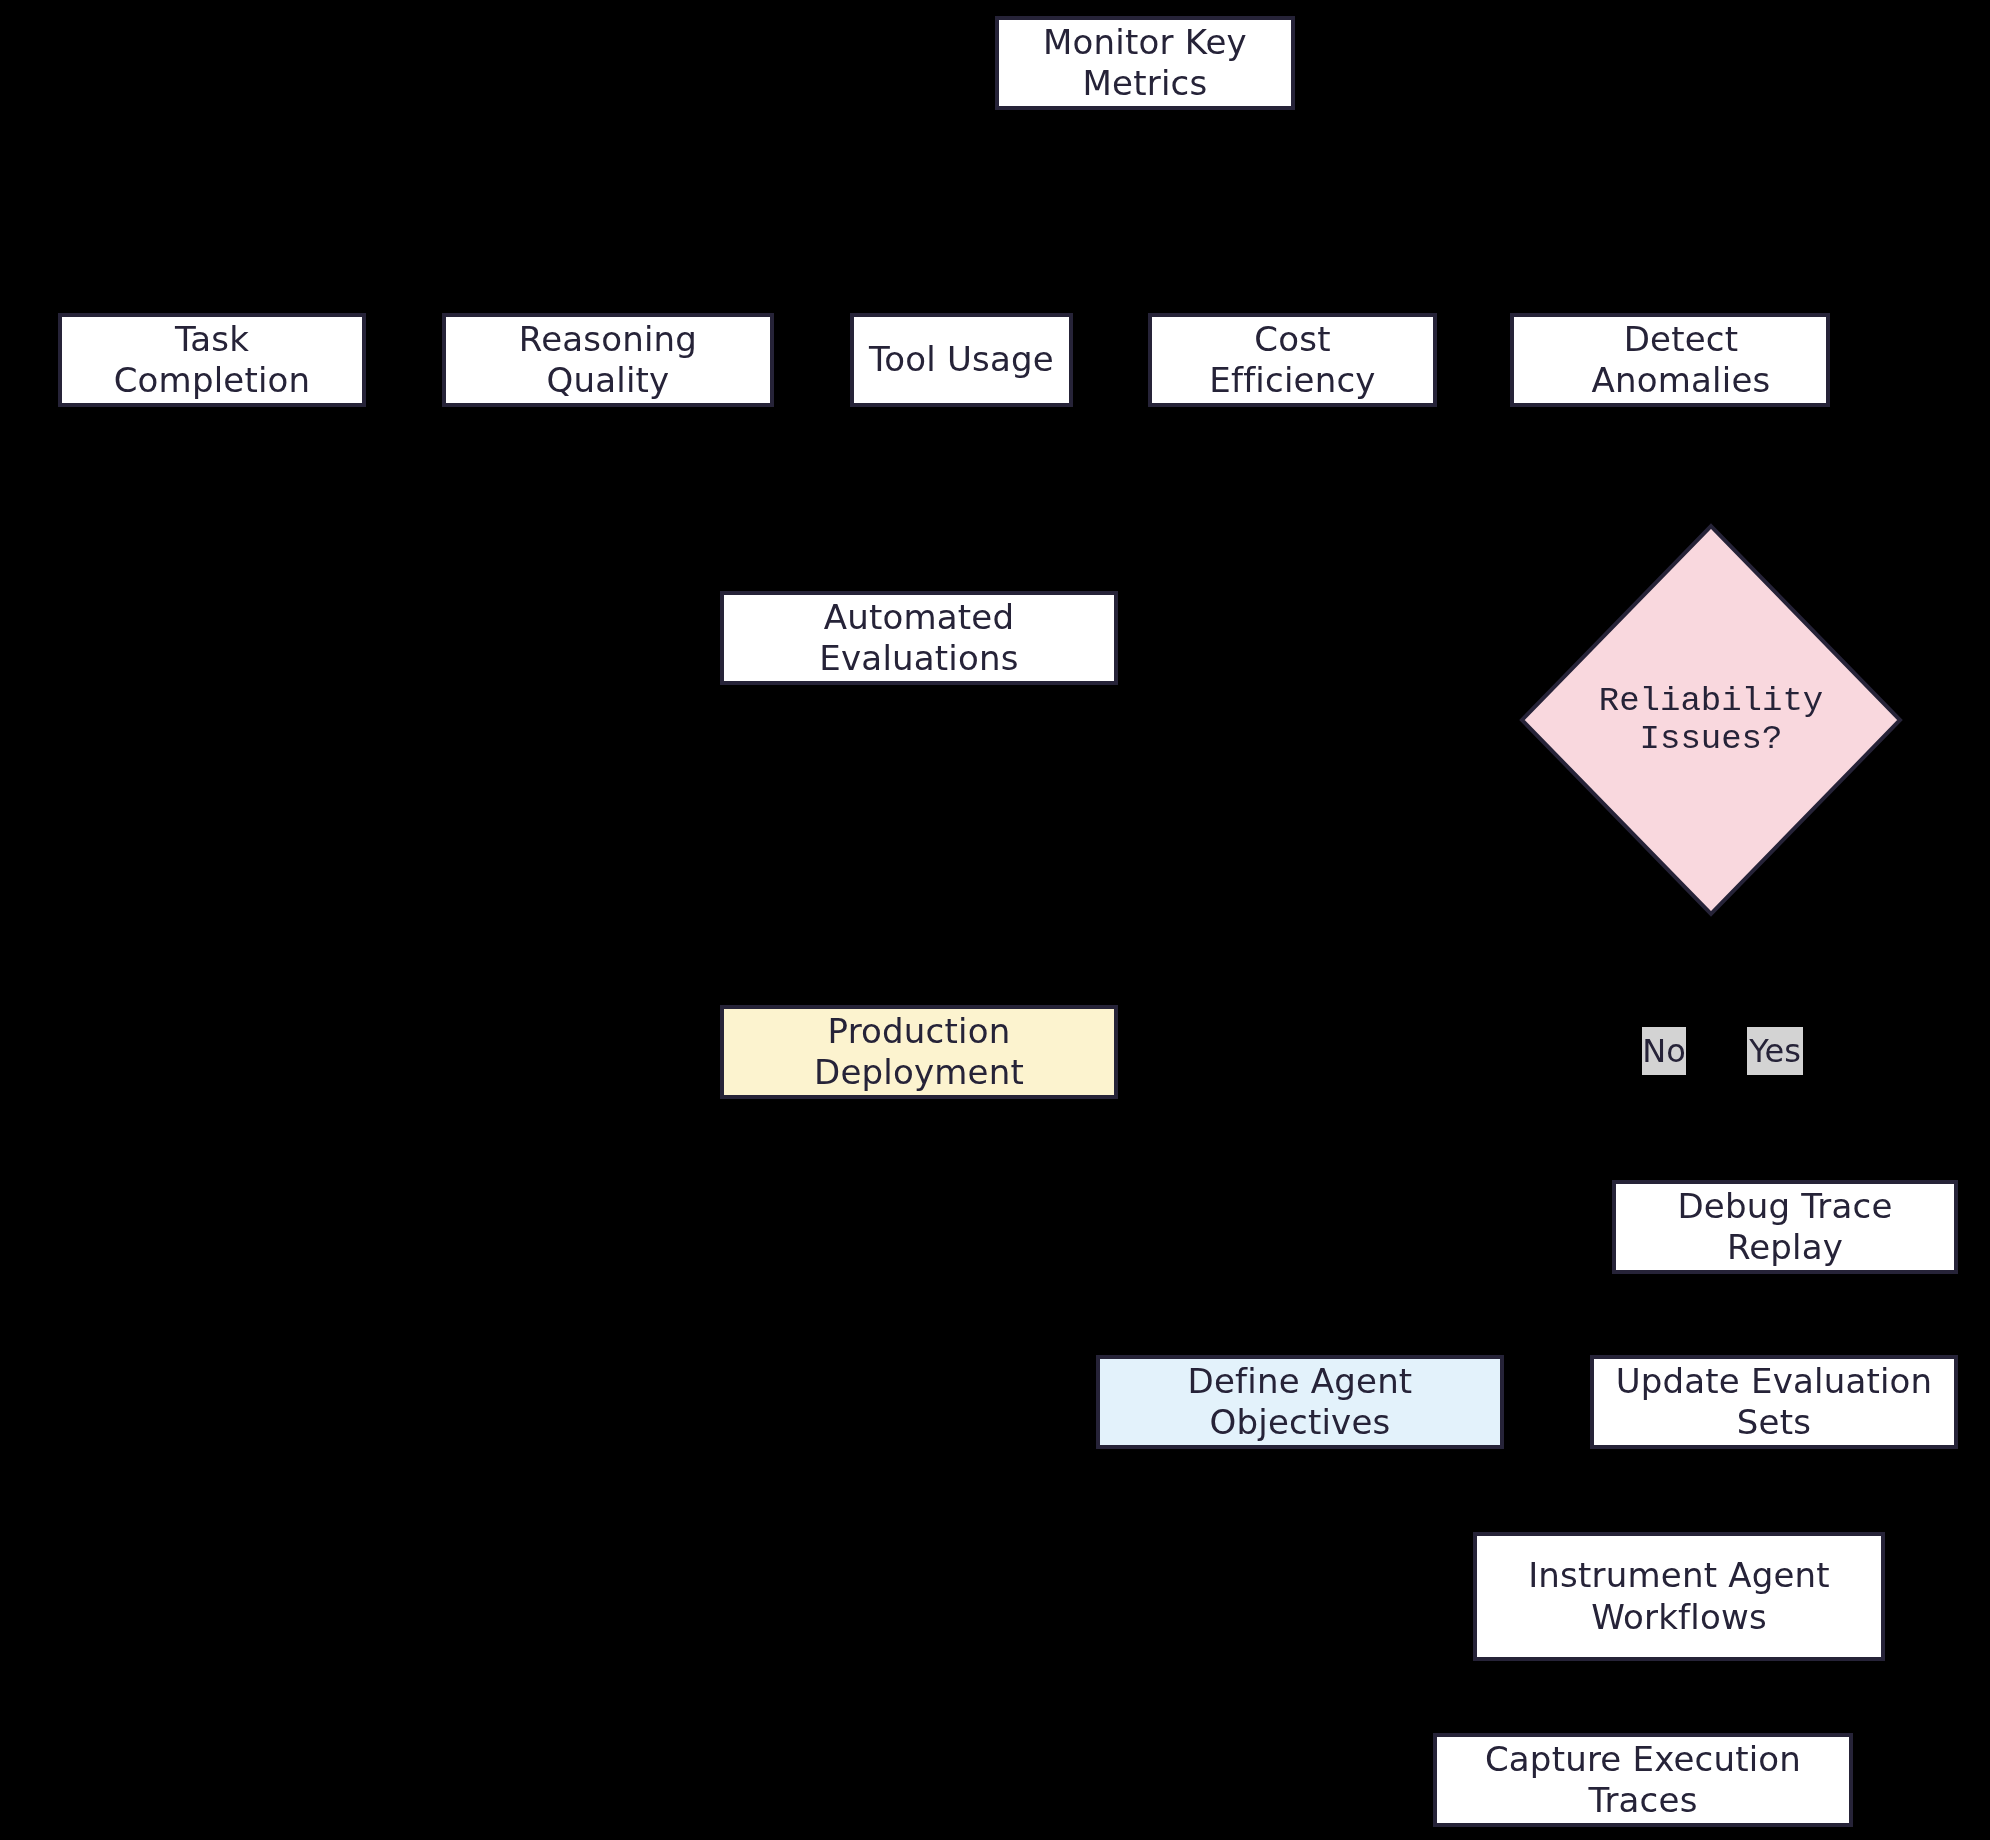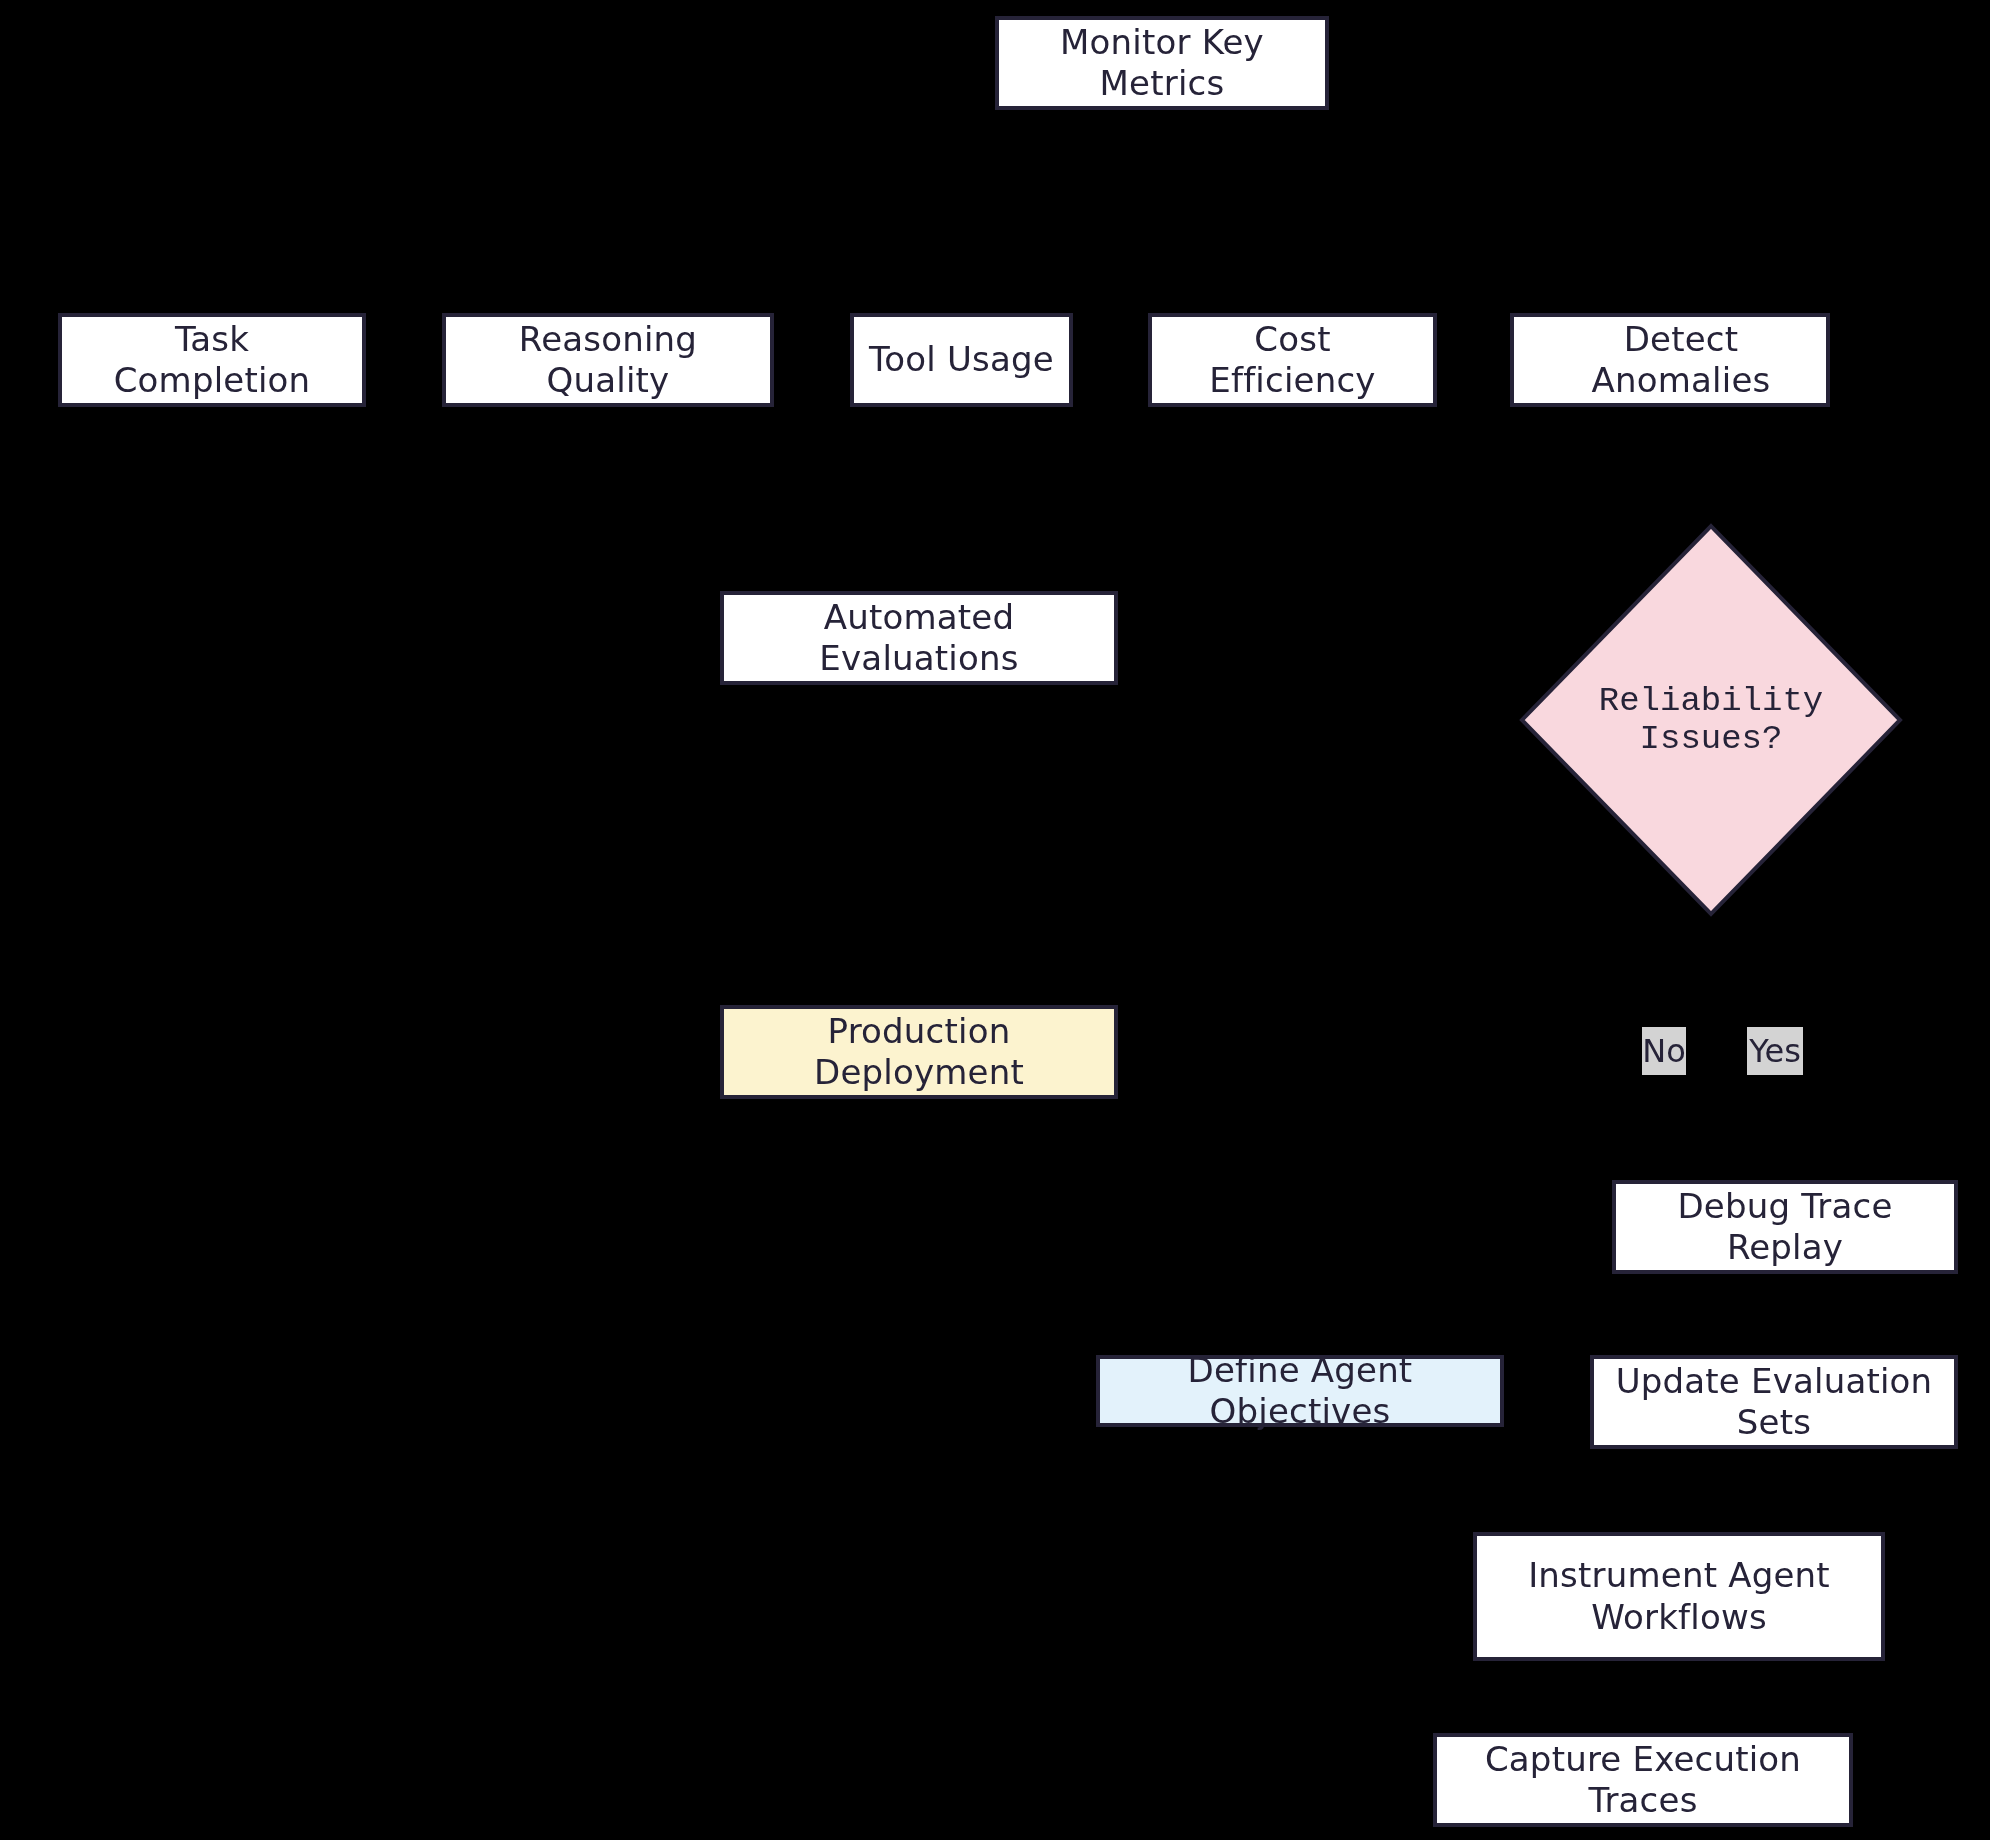--- a/index.html
+++ b/index.html
@@ -79,36 +79,36 @@
     align-items: center;
     justify-content: center;
     box-sizing: border-box;
     white-space: nowrap;
   }
 </style>
 </head>
 <body>
 
 <div id="canvas">
-    <div class="node fill-white" style="left: 995px; top: 16px; width: 334px; height: 94px;">Monitor Key Metrics</div>
+    <div class="node fill-white" style="left: 995px; top: 16px; width: 300px; height: 94px;">Monitor Key Metrics</div>
     <div class="node fill-white" style="left: 58px; top: 313px; width: 308px; height: 94px;">Task Completion</div>
     <div class="node fill-white" style="left: 442px; top: 313px; width: 332px; height: 94px;">Reasoning Quality</div>
     <div class="node fill-white" style="left: 850px; top: 313px; width: 223px; height: 94px;">Tool Usage</div>
     <div class="node fill-white" style="left: 1148px; top: 313px; width: 289px; height: 94px;">Cost Efficiency</div>
     <div class="node fill-white" style="left: 1510px; top: 313px; width: 320px; height: 94px; padding-left: 36px;">Detect Anomalies</div>
     <div class="node fill-white" style="left: 720px; top: 591px; width: 398px; height: 94px;">Automated Evaluations</div>
     <div class="decision-wrap" style="left: 1520px; top: 524px; width: 382px; height: 392px;">
       <svg width="382" height="392" viewBox="0 0 384 394">
         <polygon points="192,2 382,197 192,392 2,197" fill="#f9d8de" stroke="#262338" stroke-width="4"></polygon>
       </svg>
       <div class="decision-label">Reliability Issues?</div>
     </div>
     <div class="node fill-cream" style="left: 720px; top: 1005px; width: 398px; height: 94px;">Production Deployment</div>
     <div class="node fill-white" style="left: 1612px; top: 1180px; width: 346px; height: 94px;">Debug Trace Replay</div>
-    <div class="node fill-blue" style="left: 1096px; top: 1355px; width: 408px; height: 72px;">Define Agent Objectives</div>
+    <div class="node fill-blue" style="left: 1096px; top: 1355px; width: 408px; height: 94px;">Define Agent Objectives</div>
     <div class="node fill-white" style="left: 1473px; top: 1532px; width: 412px; height: 129px;">Instrument Agent
 Workflows</div>
     <div class="node fill-white" style="left: 1590px; top: 1355px; width: 368px; height: 94px;">Update Evaluation Sets</div>
     <div class="node fill-white" style="left: 1433px; top: 1733px; width: 420px; height: 94px;">Capture Execution Traces</div>
     <div class="edge-label" style="left: 1642px; top: 1027px; width: 44px; height: 48px;">No</div>
     <div class="edge-label" style="left: 1747px; top: 1027px; width: 56px; height: 48px;">Yes</div>
   </div>
 
 
 </body></html>

